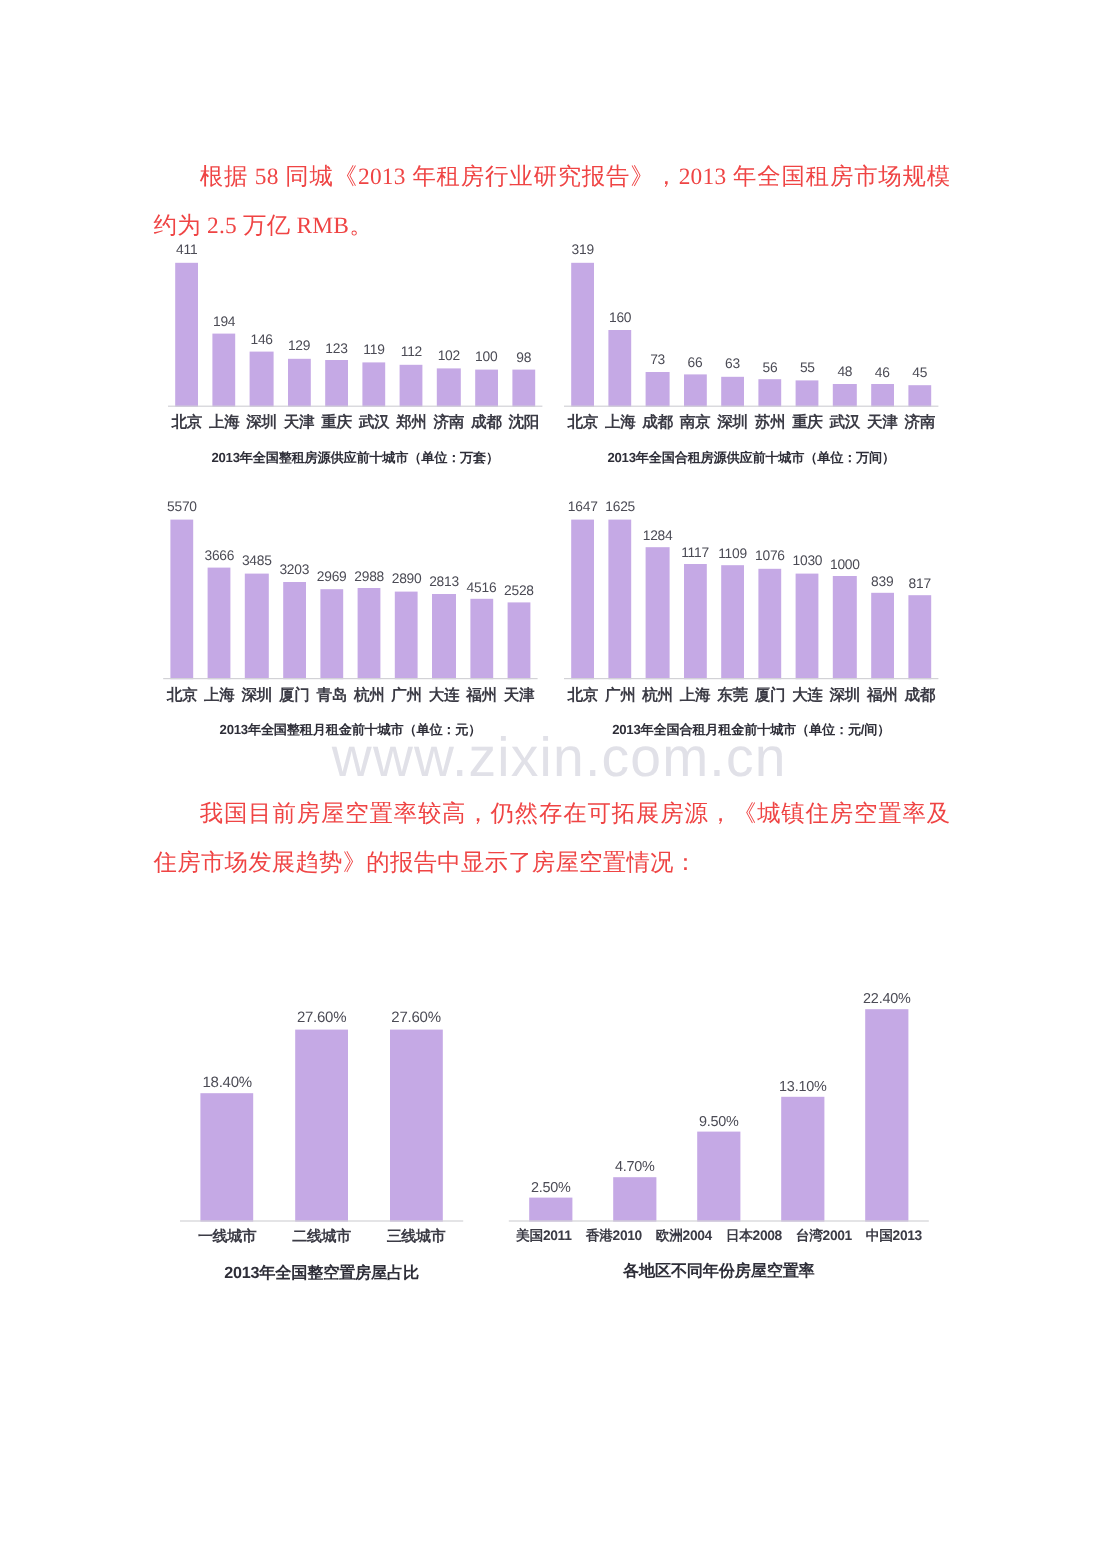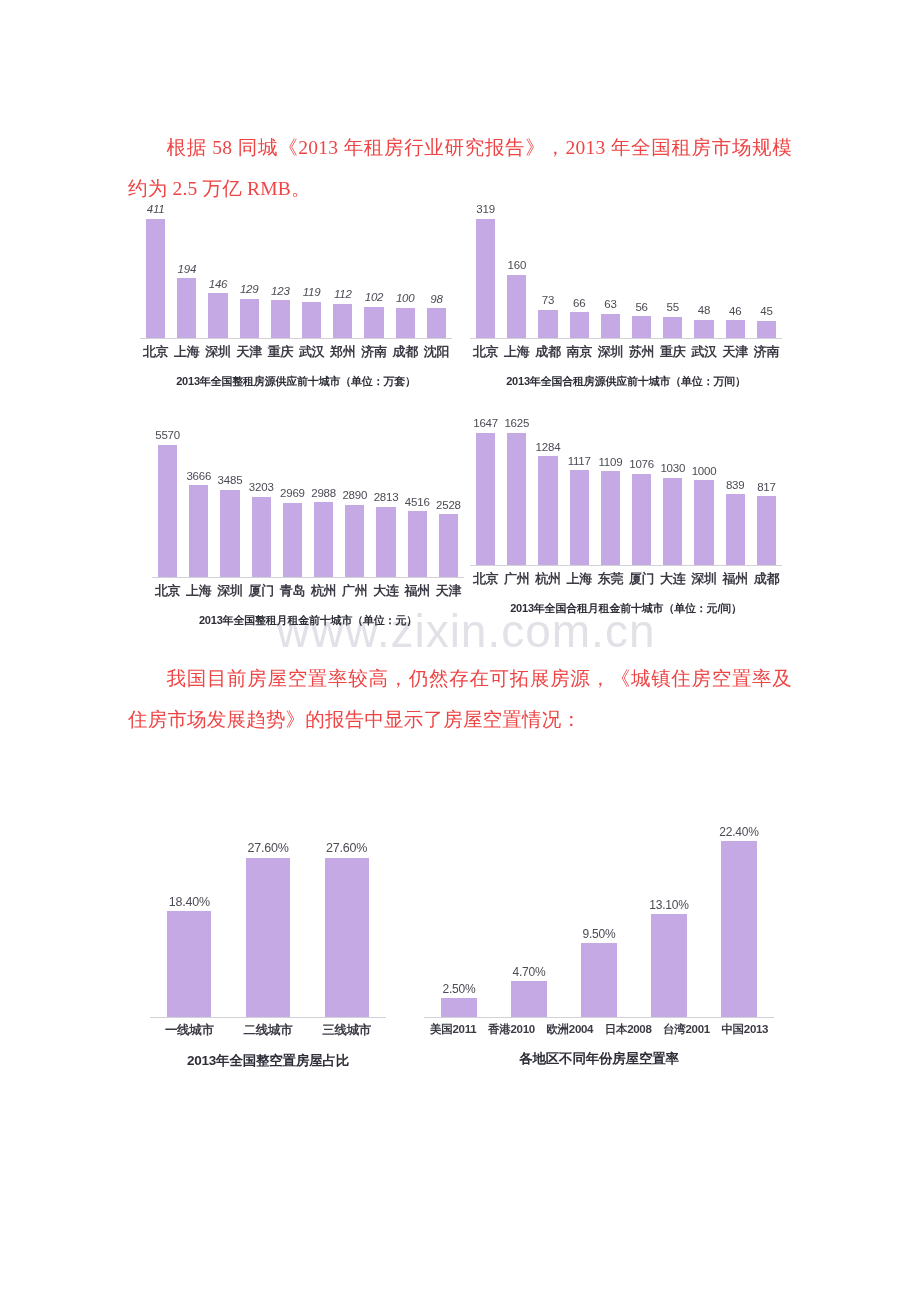--- a/index.html
+++ b/index.html
@@ -130,26 +130,26 @@
     font-size: 11px;
     font-weight: 700;
     color: #2e2e38;
     margin-top: 13px;
     white-space: nowrap;
     letter-spacing: -0.2px;
   }
 
   
   #chart-1 { left: 140px; top: 204px; width: 312px; }
-  #chart-1 .plot { height: 135px; font-style: italic; }
+  #chart-1 .plot { height: 135px; }
 
   #chart-2 { left: 470px; top: 204px; width: 312px; }
   #chart-2 .plot { height: 135px; }
 
-  #chart-3 { left: 152px; top: 418px; width: 312px; margin-top: 12px; }
+  #chart-3 { left: 136px; top: 418px; width: 312px; }
   #chart-3 .plot { height: 148px; }
 
   #chart-4 { left: 470px; top: 418px; width: 312px; }
   #chart-4 .plot { height: 148px; }
 
   #chart-5 { left: 150px; top: 838px; width: 236px; }
   #chart-5 .plot { height: 180px; }
   #chart-5 .bar-value { font-size: 12.5px; }
   #chart-5 .cat-cell { font-size: 12.5px; }
   #chart-5 .bar-rect { width: 56%; }

